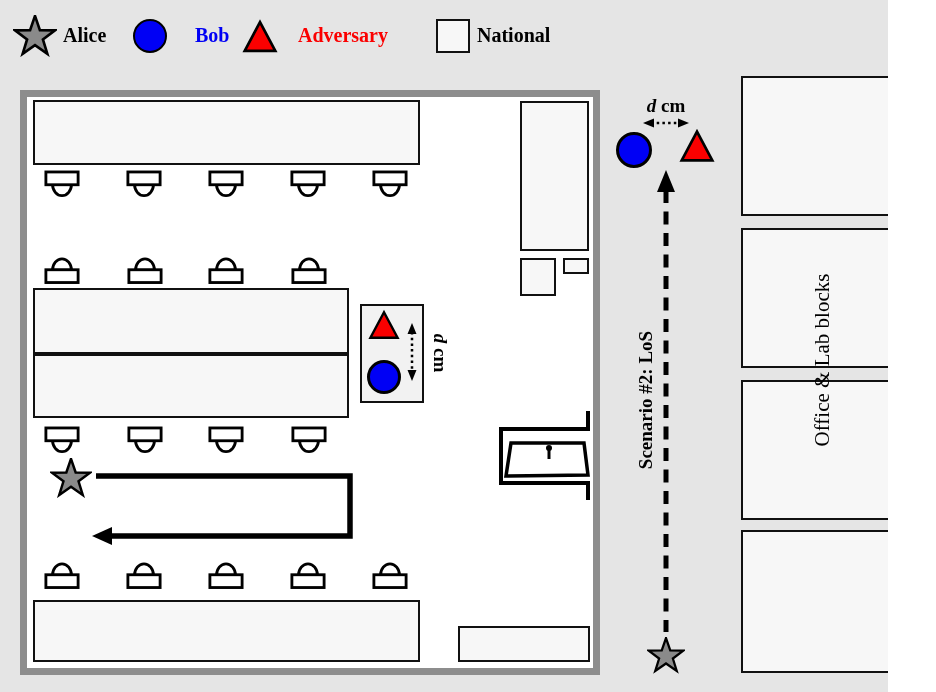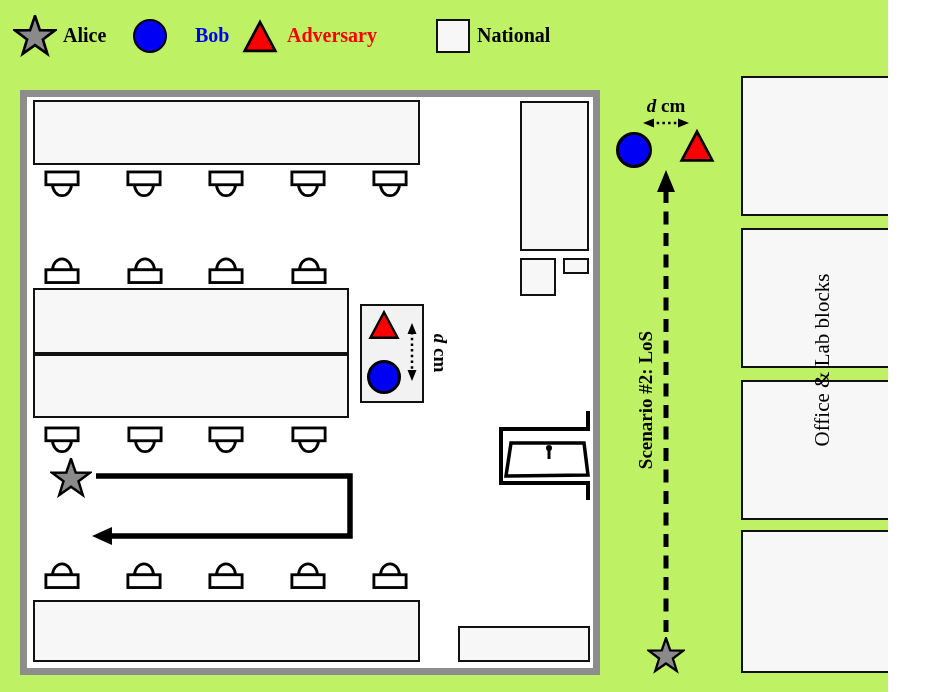--- a/index.html
+++ b/index.html
@@ -1,25 +1,25 @@
 <!DOCTYPE html>
 <html><head>
 <meta charset="utf-8">
 <style>
   html,body{margin:0;padding:0;background:#fff;}
-  .page{position:relative;width:888px;height:692px;background:#bef264;overflow:hidden;
+  .page{position:relative;width:888px;height:692px;background:#e5e5e5;overflow:hidden;
         font-family:"Liberation Serif","DejaVu Serif",serif;color:#000;}
   .abs{position:absolute;}
   .txt{font-weight:bold;font-size:20px;white-space:nowrap;}
   .obstacle{background:#f7f7f7;border:2.5px solid #111;box-sizing:border-box;}
   .wall{border:7px solid #8d8d8d;box-sizing:border-box;background:#fff;}
   .divider{position:absolute;left:0;width:100%;height:4px;background:#111;}
   .legend-circle{width:34px;height:34px;border-radius:50%;border:2.5px solid #000;
                  box-sizing:border-box;background:#0000f5;}
-  .blue{color:#0000f5;margin-left:17px;} .red{color:#fb0000;}
+  .blue{color:#0000f5;margin-left:17px;} .red{color:#fb0000;margin-left:11px;}
   .scenario-label{font-weight:bold;font-size:19px;white-space:nowrap;text-align:center;}
   .rot-ccw{transform:rotate(-90deg);}
   .rot-cw{transform:rotate(90deg);}
   .dlabel{font-weight:bold;font-size:19px;white-space:nowrap;text-align:center;}
   .dlabel i{font-style:italic;}
   .office-label{font-size:21px;white-space:nowrap;text-align:center;}
   svg.overlay{position:absolute;left:0;top:0;pointer-events:none;}
 </style>
 </head>
 <body>

